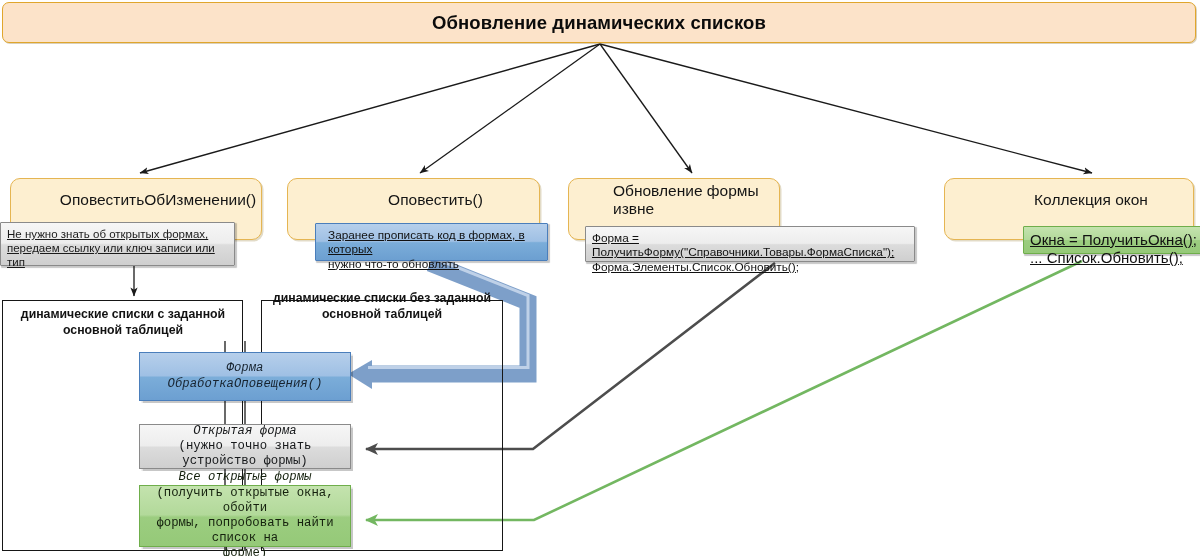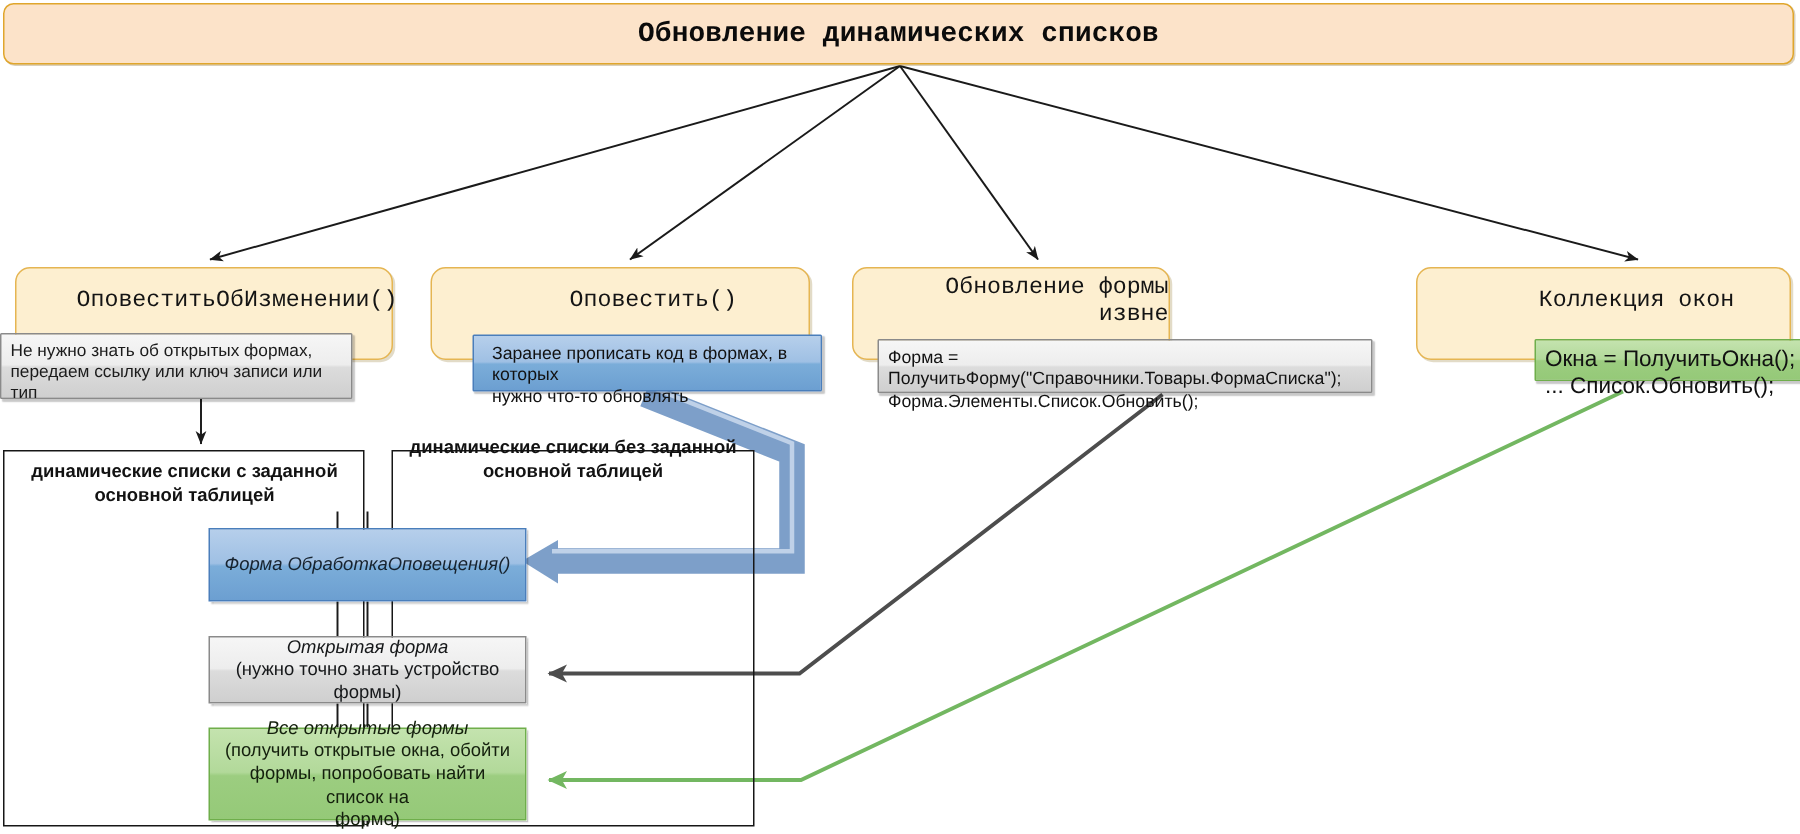--- a/index.html
+++ b/index.html
@@ -21,25 +21,24 @@
     position: absolute;
     left: 0;
     top: 0;
     width: 1200px;
     height: 556px;
     pointer-events: none;
   }
   .node {
     position: absolute;
     box-sizing: border-box;
-    text-align: right;
+    text-align: left;
     display: flex;
     align-items: center;
     justify-content: center;
-    font-family: Liberation Mono, monospace;
   }
 
   
   .title-box {
     left: 2px; top: 2px;
     width: 1194px; height: 41px;
     background: #fce3c9;
     border: 1.5px solid #e0a62c;
     border-radius: 7px;
     box-shadow: 1px 1px 0 rgba(150,120,60,0.35);
@@ -68,20 +67,21 @@
   #cat-2 { left: 287px; top: 178px; width: 253px; height: 62px; }
   #cat-3 { left: 568px; top: 178px; width: 212px; height: 62px; }
   #cat-4 { left: 944px; top: 178px; width: 250px; height: 62px; }
 
   
   .note {
     box-sizing: border-box;
     padding: 4px 6px;
     line-height: 1.22;
     border-radius: 1px;
+    text-decoration: underline;
   }
   .note .txt { display: block; width: 100%; }
 
   .note-gray {
     background: linear-gradient(to bottom, #f6f6f6 0%, #ededed 48%, #dcdcdc 52%, #cfcfcf 100%);
     border: 1px solid #8a8a8a;
     box-shadow: 1.5px 1.5px 1px rgba(0,0,0,0.22);
   }
   .note-blue {
     background: linear-gradient(to bottom, #b6cfeb 0%, #9fc0e4 48%, #7badd9 52%, #6c9fd1 100%);
@@ -123,20 +123,21 @@
   
   .result {
     position: absolute;
     box-sizing: border-box;
     padding: 4px 8px;
     text-align: center;
     line-height: 1.24;
     display: flex;
     align-items: center;
     justify-content: center;
+    font-family: Liberation Mono, monospace;
   }
   .result .txt { display: block; width: 100%; }
   .result .em { font-style: italic; }
   #res-blue  { left: 139px; top: 352px; width: 212px; height: 49px; font-size: 12.3px; color:#17232f; }
   #res-gray  { left: 139px; top: 424px; width: 212px; height: 45px; font-size: 12.3px; color:#16181a; }
   #res-green { left: 139px; top: 485px; width: 212px; height: 62px; font-size: 12.3px; color:#14200d; }
 </style>
 </head>
 <body>
 

